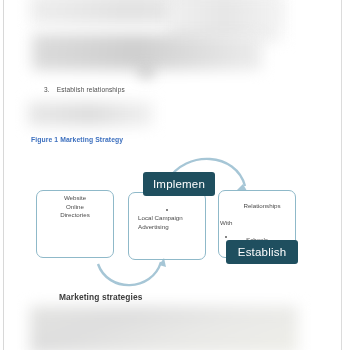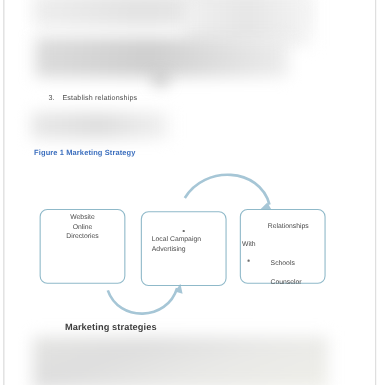--- a/index.html
+++ b/index.html
@@ -215,18 +215,20 @@
 Advertising</div>
 
     <div class="mini-bullet bullet-3"></div>
     <div class="box-body body-3">
       <span class="ln-a">Relationships</span>
       <span class="ln-b">With</span>
       <span class="ln-c">Schools</span>
       <span class="ln-d">Counselor</span>
     </div>
 
+    <div class="tag tag-implement">Implemen</div>
+    <div class="tag tag-establish">Establish</div>
 
   </div>
 
   <div class="section-heading">Marketing strategies</div>
 
 </div>
 
 </body></html>

